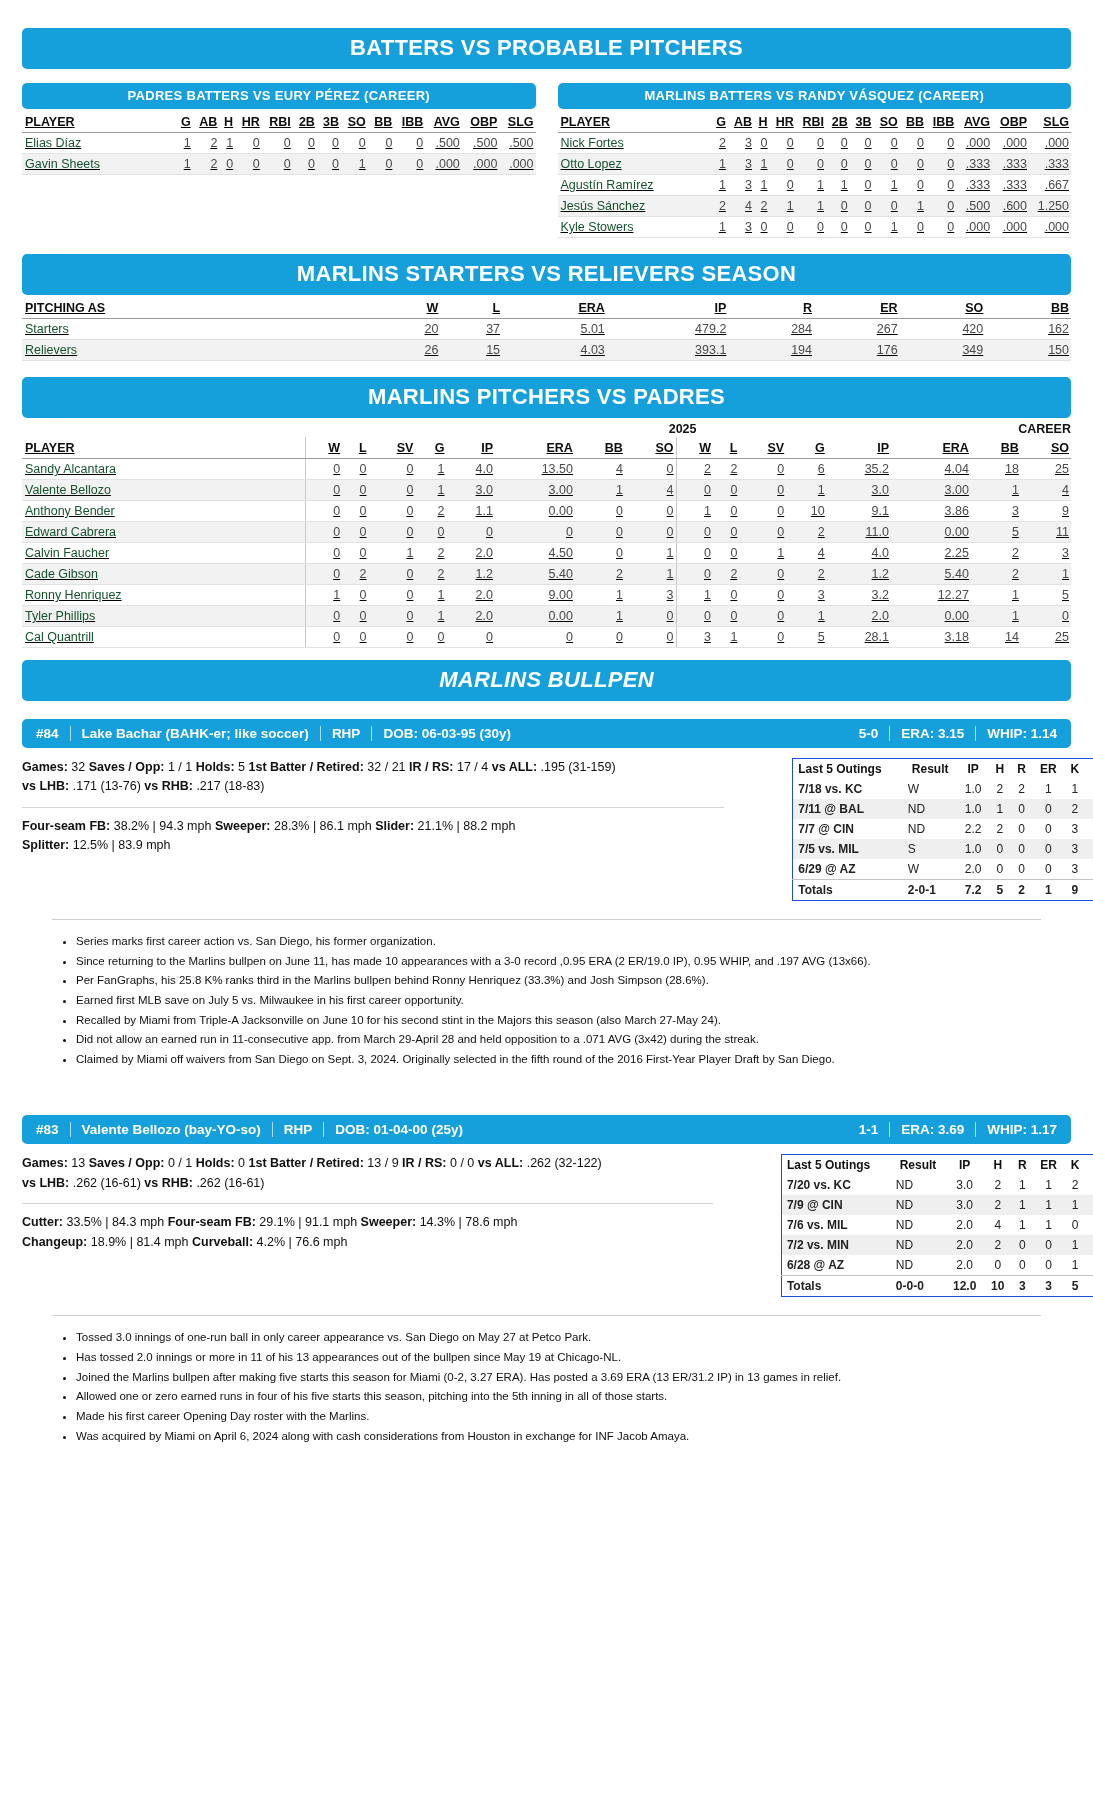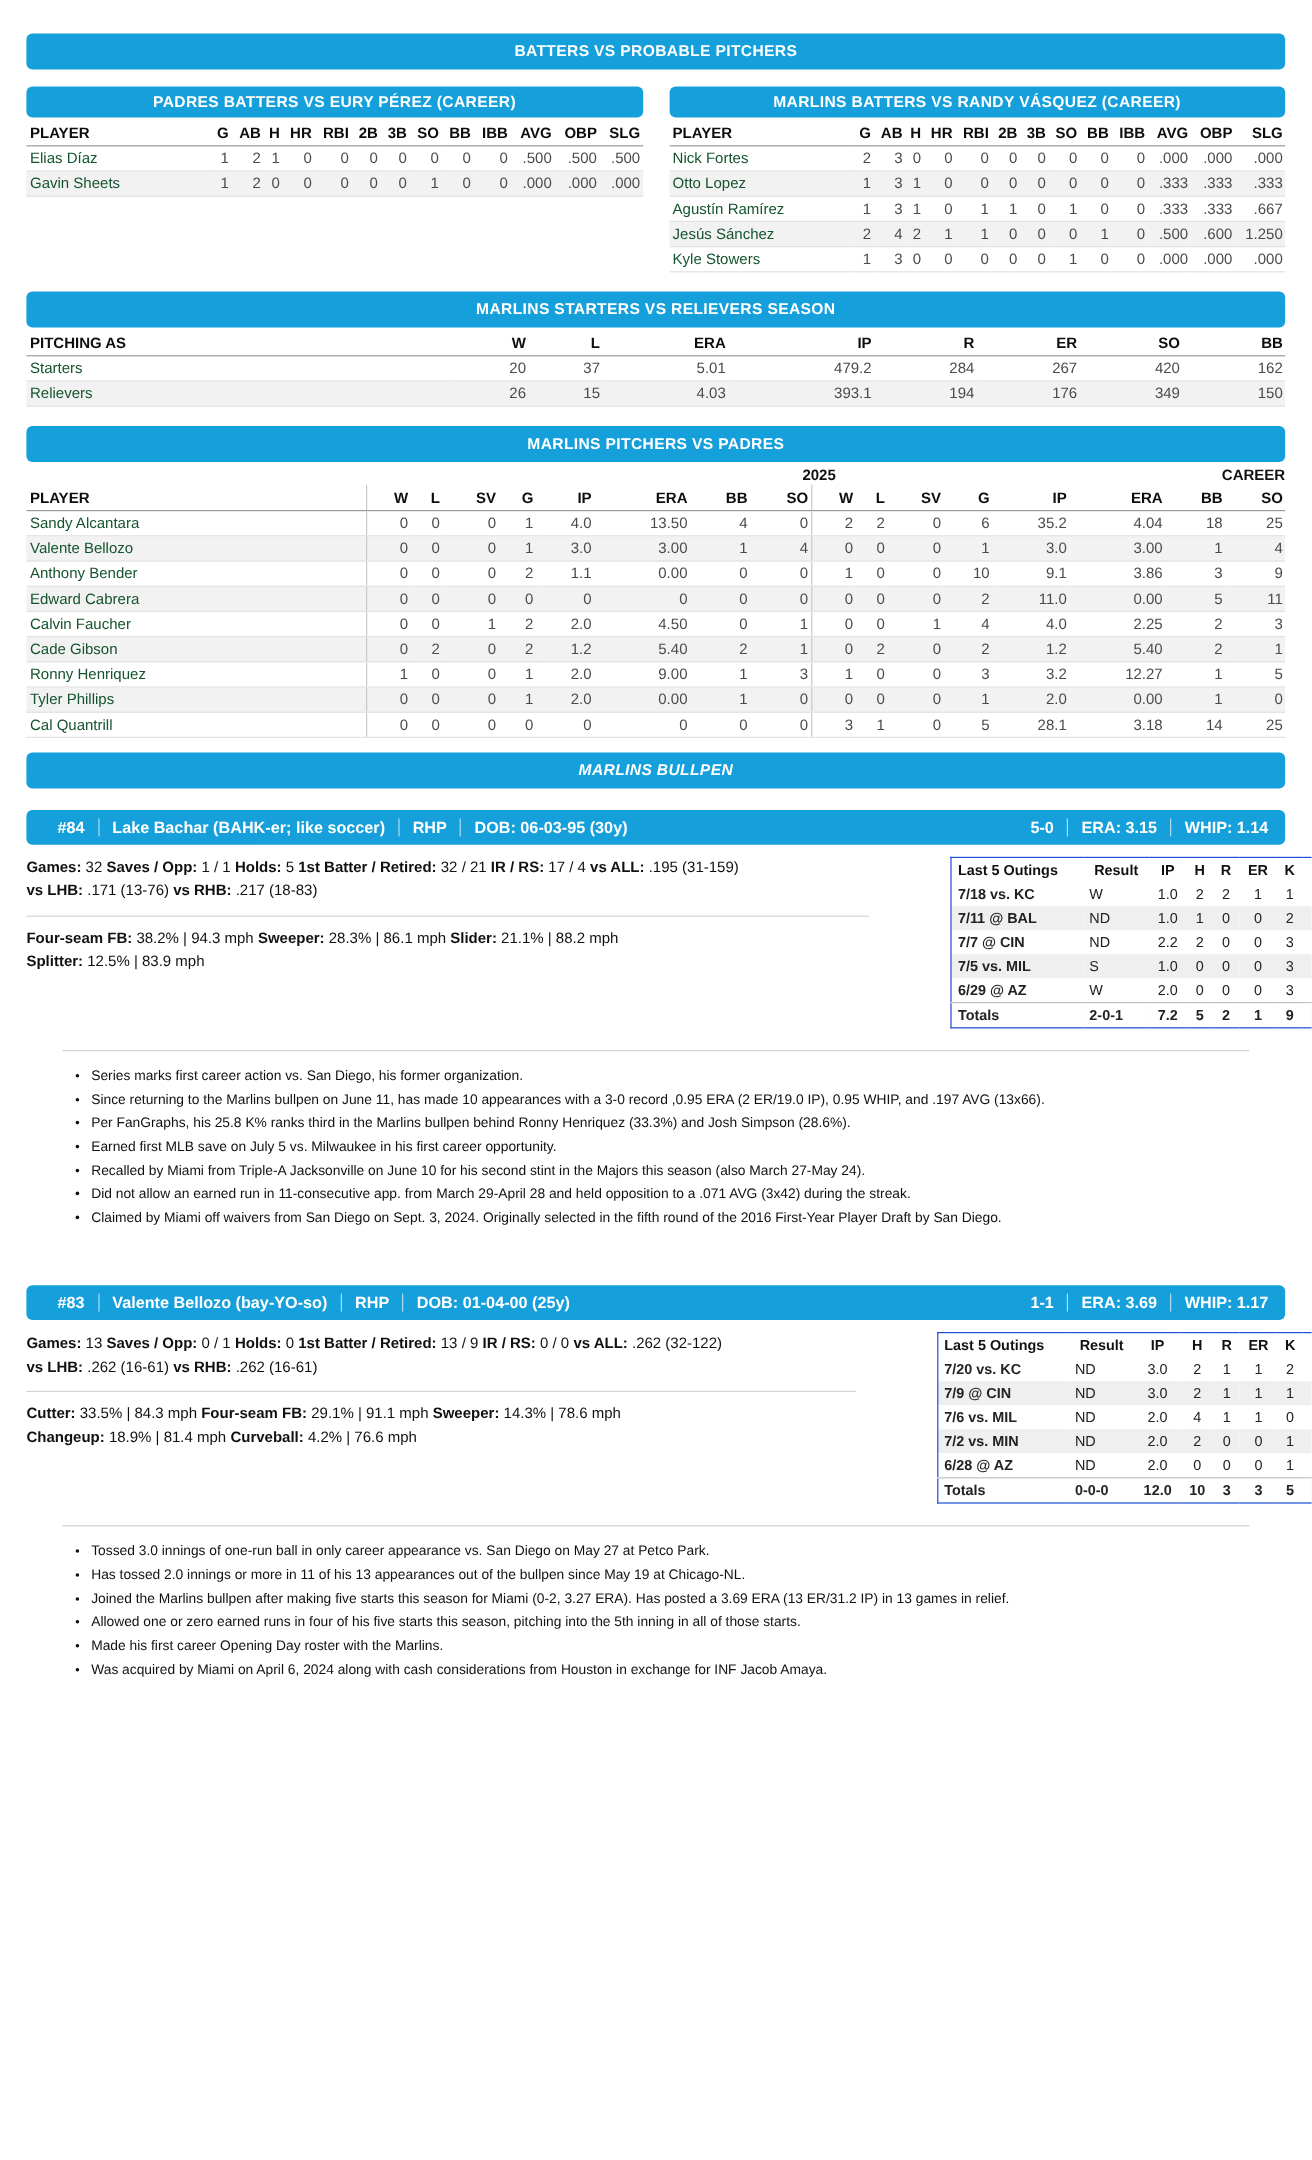--- a/index.html
+++ b/index.html
@@ -20,21 +20,21 @@
   
   .bar {
     background: #15a0dc;
     color: #ffffff;
     font-weight: bold;
     text-align: center;
     border-radius: 5px;
     letter-spacing: .3px;
   }
   .bar-main {
-    font-size: 13px;
+    font-size: 22px;
     padding: 7px 0 8px 0;
     margin-bottom: 14px;
   }
   .bar-sub {
     font-size: 13px;
     padding: 5px 0 6px 0;
     margin-bottom: 2px;
   }
 
   
@@ -43,20 +43,21 @@
     gap: 22px;
     align-items: flex-start;
   }
   .col { flex: 1 1 0; min-width: 0; }
 
   
   table.stat {
     width: 100%;
     border-collapse: collapse;
     font-size: 12.5px;
+    text-decoration: underline;
   }
   table.stat th {
     font-weight: bold;
     color: #0d0d0d;
     text-align: right;
     padding: 4px 2px 3px 2px;
     border-bottom: 1.5px solid #9a9a9a;
     white-space: nowrap;
   }
   table.stat th.name, table.stat td.name {
@@ -102,21 +103,20 @@
     align-items: center;
     justify-content: space-between;
     padding: 7px 14px;
     font-size: 13.5px;
     font-weight: bold;
     margin-bottom: 10px;
   }
   .player-bar .left, .player-bar .right {
     display: flex;
     align-items: center;
-    margin-left: 12px;
   }
   .player-bar .pipe {
     display: inline-block;
     width: 1px;
     height: 15px;
     background: rgba(255,255,255,.65);
     margin: 0 11px;
   }
 
   

